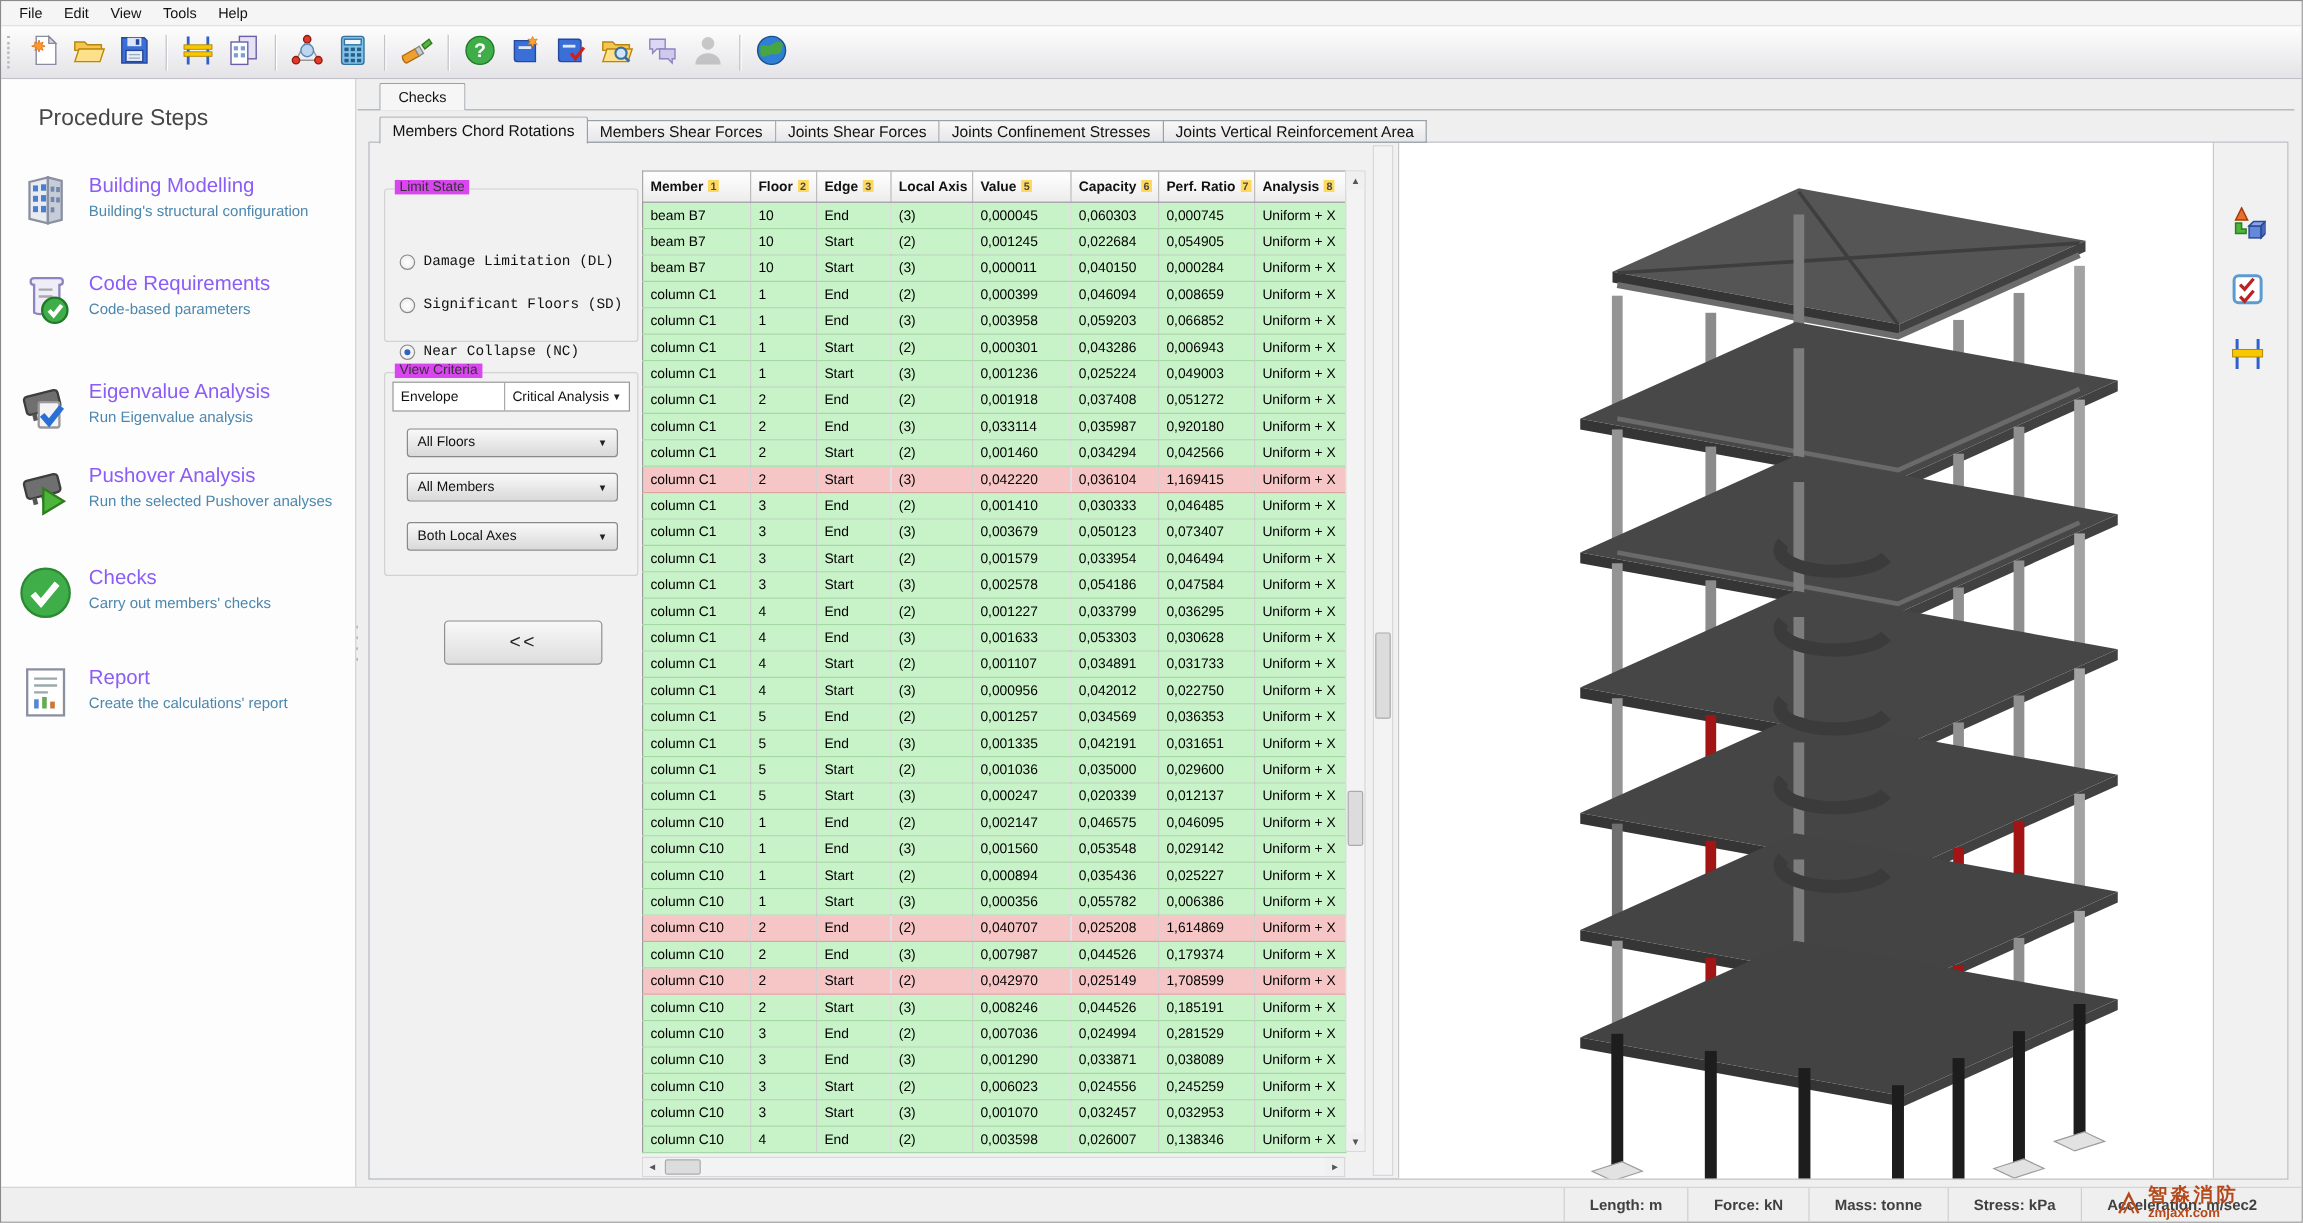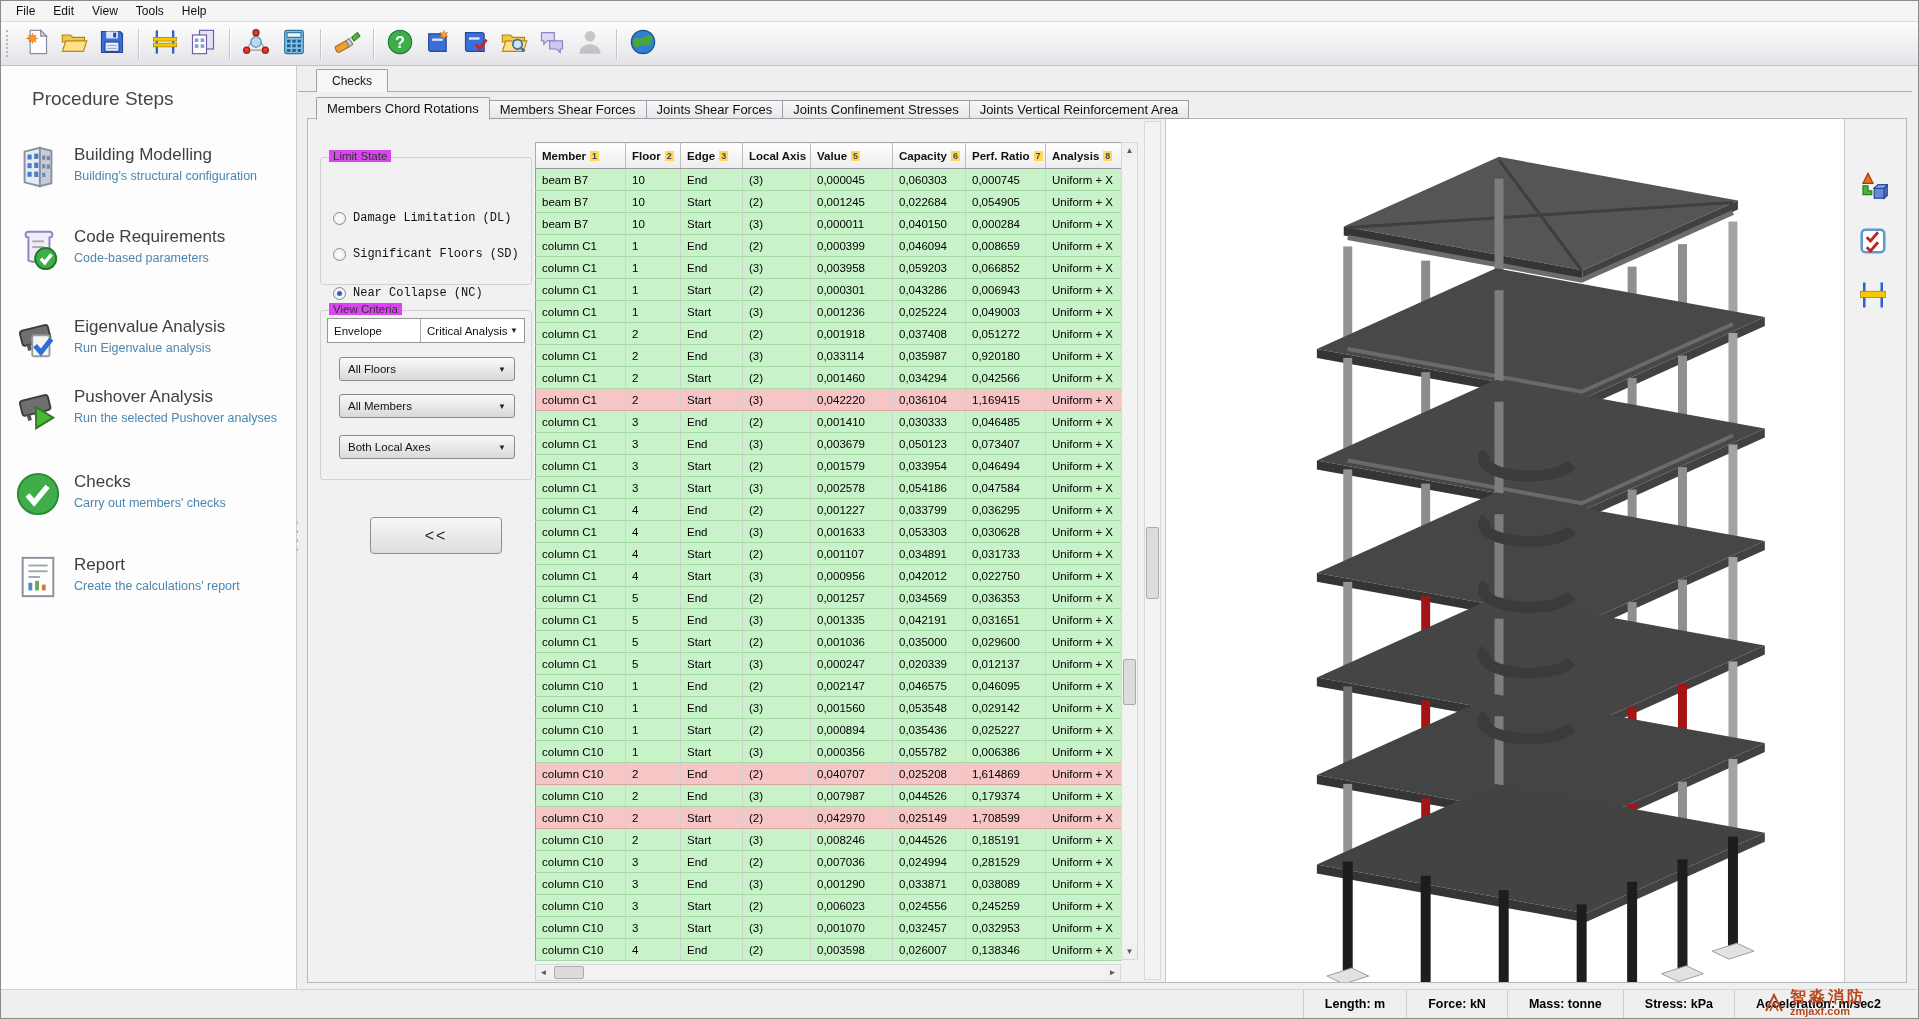--- a/index.html
+++ b/index.html
@@ -17,21 +17,21 @@
   .tb-btn svg{width:28px;height:28px;}
   .tb-btn.disabled{opacity:.5;filter:grayscale(1);}
   .tb-sep{width:1px;height:30px;background:#c3c3c9;margin:0 7px;box-shadow:1px 0 0 #fff;}
 
   
   #sidebar{position:absolute;left:0;top:65px;bottom:29px;width:296px;background:#fdfdfd;border-right:1px solid #cccccc;}
   #sidebar-title{position:absolute;left:31px;top:22px;font-size:19px;color:#474747;}
   .step{position:absolute;left:14px;right:6px;display:flex;gap:13px;align-items:flex-start;cursor:default;}
   .step .s-icon{width:46px;height:46px;flex:0 0 46px;}
   .step .s-icon svg{width:46px;height:46px;}
-  .s-title{font-size:17px;color:#404040;line-height:22px;}
+  .s-title{font-size:17px;color:#8b5cf6;line-height:22px;}
   .s-desc{font-size:12.5px;color:#4c87ae;margin-top:3px;}
   #sb-grip{position:absolute;right:-4px;top:455px;display:flex;flex-direction:column;gap:6px;}
   #sb-grip i{width:3px;height:3px;background:#9a9a9a;border-radius:50%;}
 
   
   #main{position:absolute;left:297px;top:65px;right:0;bottom:29px;background:#efefef;}
   #tab-checks{position:absolute;left:18px;top:3px;height:23px;padding:0 15px;background:#f6f6f6;border:1px solid #9aa0a8;border-bottom:none;border-radius:2px 2px 0 0;font-size:12px;line-height:22px;color:#111;z-index:3;}
   #tabline{position:absolute;left:0;top:25px;right:6px;border-top:1px solid #a8aeb6;}
   #subtabs{position:absolute;left:18px;top:31px;height:22px;display:flex;align-items:flex-end;z-index:3;}
   .subtab{font-size:13px;color:#111;padding:0 10px;height:19px;line-height:18px;background:linear-gradient(#f8f8f8,#e7e7ea);border:1px solid #9aa0a8;border-left:none;cursor:default;}
@@ -79,21 +79,21 @@
 
   
   #viewer{position:absolute;left:857px;top:0;bottom:0;width:680px;background:#ffffff;border-left:1px solid #c9c9c9;border-right:1px solid #c9c9c9;}
   #viewer svg{width:680px;height:100%;}
   #view-strip{position:absolute;left:1537px;top:0;bottom:0;right:0;background:#f1f1f1;}
   .vt-btn{position:absolute;left:10px;width:36px;height:36px;border:none;background:transparent;padding:0;display:flex;align-items:center;justify-content:center;}
   .vt-btn svg{width:30px;height:30px;}
 
   
   #statusbar{position:absolute;left:0;bottom:0;right:0;height:29px;background:#efefef;border-top:1px solid #d4d4d4;display:flex;justify-content:flex-end;align-items:center;padding-right:16px;}
-  .sb-cell{font-size:12.5px;font-weight:600;color:#000000;padding:0 21px;line-height:28px;border-left:1px solid #cfcfcf;}
+  .sb-cell{font-size:12.5px;font-weight:600;color:#404040;padding:0 21px;line-height:28px;border-left:1px solid #cfcfcf;}
   #watermark{position:absolute;right:52px;bottom:1px;display:flex;align-items:center;gap:4px;z-index:10;color:#b5491c;}
   #watermark .wm-l1{font-size:16px;font-weight:bold;letter-spacing:3px;line-height:16px;}
   #watermark .wm-l2{font-size:11px;font-weight:bold;line-height:12px;}
 </style>
 </head>
 <body>
 
 <div id="app">
 
   <div id="menubar">

